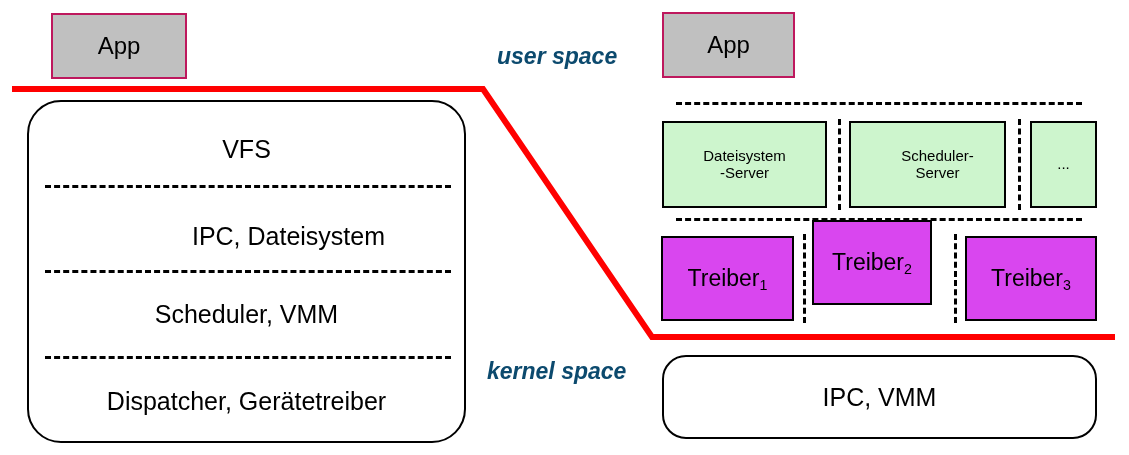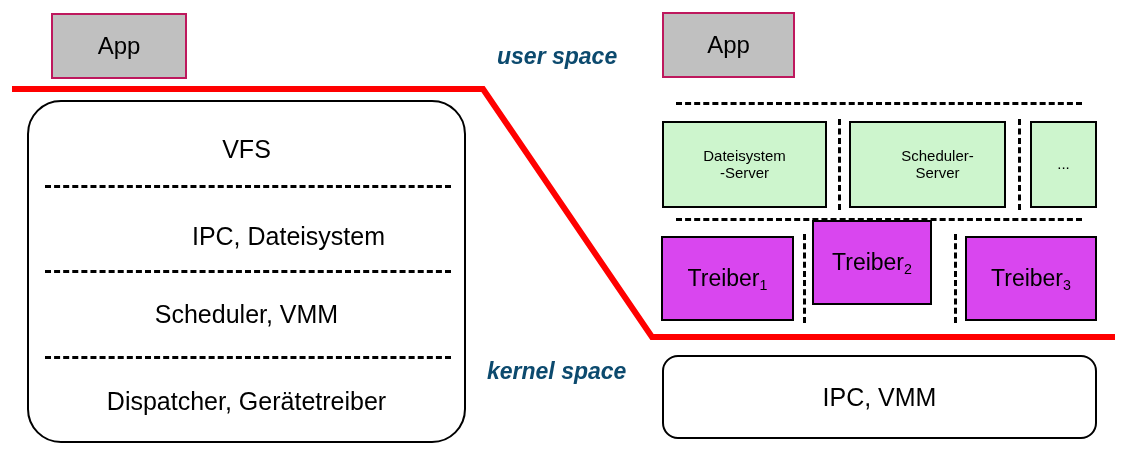--- a/index.html
+++ b/index.html
@@ -194,21 +194,21 @@
   </div>
 
   <div class="vdash" style="left:954px; top:234px; height:89px;"></div>
 
   <div class="box driver-box" style="left:965px; top:236px; width:132px; height:85px;">
     <span>
       <span>Treiber</span><sub>3</sub>
     </span>
   </div>
 
-  <div class="box micro-box" style="left:662px; top:355px; width:435px; height:84px;">
+  <div class="box micro-box" style="left:662px; top:355px; width:435px; height:84px;border-radius:24px;">
     <span>IPC, VMM</span>
   </div>
 
   <svg class="red-line" viewBox="0 0 1129 455" width="1129" height="455">
     <polyline points="12,89 483,89 652,337 1115,337" fill="none" stroke="#ff0000" stroke-width="6" stroke-linejoin="miter" stroke-linecap="butt"></polyline>
   </svg>
 
   <div class="space-label" style="left:497px; top:43px;">
     <span>user space</span>
   </div>

